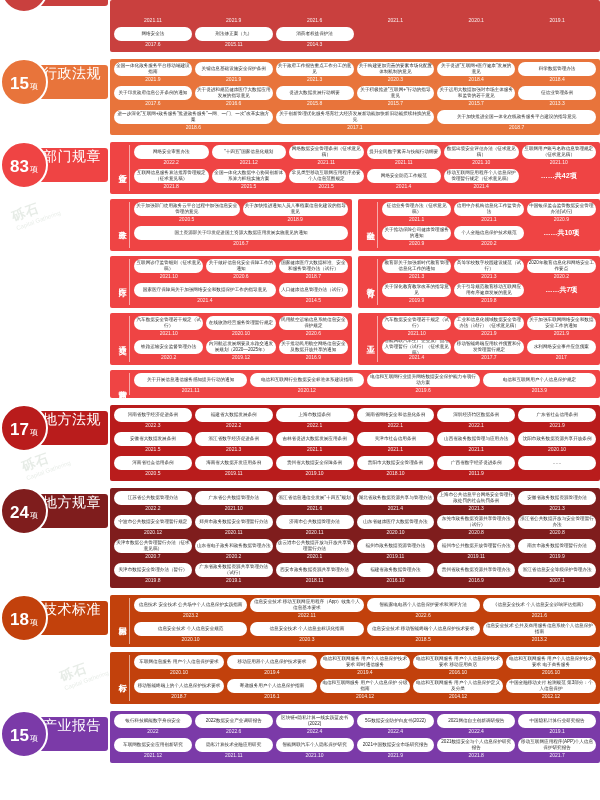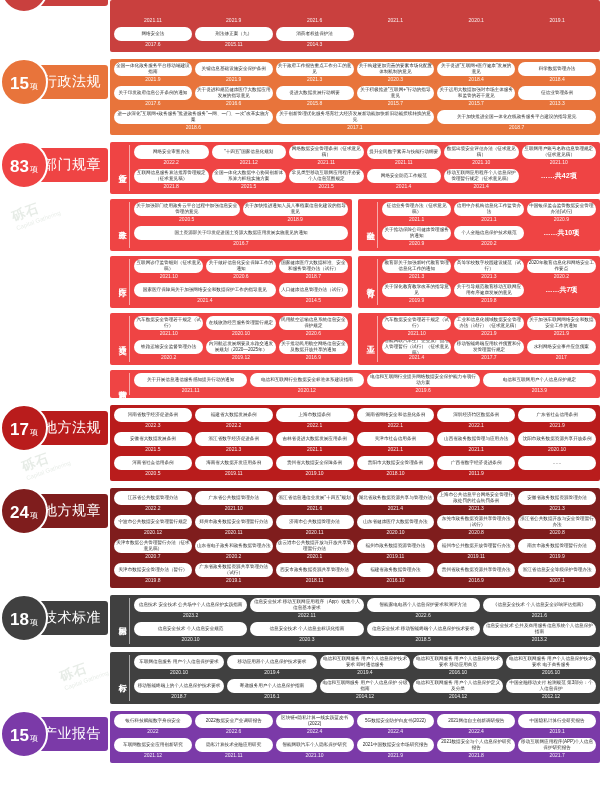--- a/index.html
+++ b/index.html
@@ -17,21 +17,21 @@
     font-size: 13px; font-weight: bold; pointer-events: none;
     transform: rotate(-20deg); letter-spacing: 1px; z-index: 5;
   }
   .wm .sub { display:block; font-size:6px; font-weight:normal; letter-spacing:0; }
 
   
   .section { display: flex; align-items: flex-start; margin-bottom: 7px; }
   .badge-col { width: 110px; flex: 0 0 110px; position: relative; padding-top: 6px; }
   .badge {
     position: relative; height: 34px; margin-left: 22px; width: 86px;
-    border-radius: 3px; display: flex; align-items: center;
+    border-radius: 3px; display: flex; align-items: flex-start;
     justify-content: flex-end; padding-right: 7px;
   }
   .badge-circle {
     position: absolute; left: -22px; top: -7px;
     width: 48px; height: 48px; border-radius: 50%;
     display: flex; align-items: baseline; justify-content: center;
     color: #fff; border: 2px solid #fff;
   }
   .badge-num { font-size: 17px; font-weight: bold; line-height: 48px; }
   .badge-unit { font-size: 8px; line-height: 48px; margin-left: 1px; }
@@ -67,21 +67,21 @@
   .duo { display: flex; gap: 6px; }
   .duo > .block { flex: 1 1 0; margin-bottom: 0; }
   .duo-wrap { margin-bottom: 5px; }
 
   
   .c-red    { background: #c9403e; }
   .c-orange { background: #e8743b; }
   .c-gold   { background: #ef4444; }
   .c-green  { background: #b91c1c; }
   .c-blue   { background: #7f1d1d; }
-  .c-navy   { background: #404040; }
+  .c-navy   { background: #c2410c; }
   .c-purple { background: #7b3aa8; }
 </style>
 </head>
 <body>
 
 <div id="page">
   <div class="wm" style="left:12px;top:200px;">
     砾石<span class="sub">Capital Gathering</span>
   </div>
   <div class="wm" style="left:22px;top:450px;">

